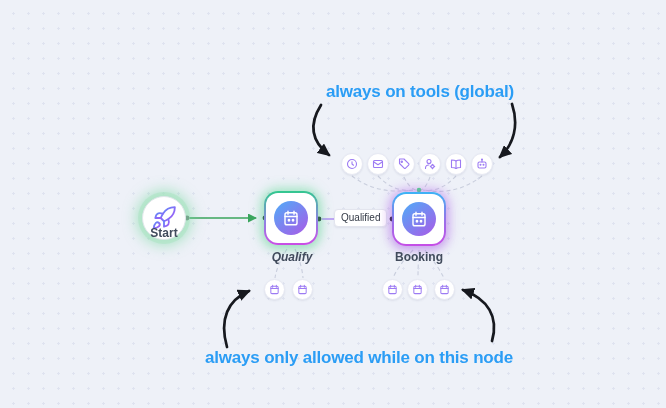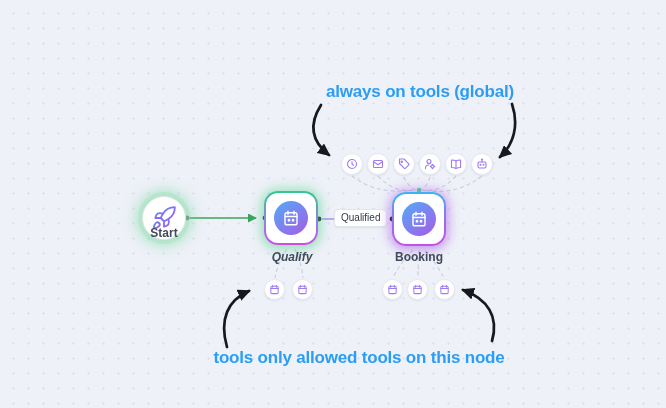--- a/index.html
+++ b/index.html
@@ -118,21 +118,21 @@
 
     <g stroke="#17191f" stroke-width="2.7" fill="none" stroke-linecap="round">
       <path d="M321 105 C 309 124 311 141 329 155" marker-end="url(#mk-sketch)"></path>
       <path d="M512 104 C 519 125 514 144 500 157" marker-end="url(#mk-sketch)"></path>
       <path d="M227 347 C 219 319 228 300 249 291" marker-end="url(#mk-sketch)"></path>
       <path d="M492 341 C 499 317 488 299 463 290" marker-end="url(#mk-sketch)"></path>
     </g>
   </svg>
 
   <div class="annotation top-note">always on tools (global)</div>
-  <div class="annotation bottom-note">tools only allowed tools on this node</div>
+  <div class="annotation bottom-note">always only allowed while on this node</div>
 
   <div class="tool-circle" style="left:341px;top:153px;">
     <svg viewBox="0 0 24 24" fill="none" stroke="currentColor" stroke-width="2.2" stroke-linecap="round" stroke-linejoin="round">
         <circle cx="12" cy="12" r="9"></circle>
         <path d="M12 7.5v4.5l3 2.5"></path>
       </svg>
   </div>
   <div class="tool-circle" style="left:367px;top:153px;">
     <svg viewBox="0 0 24 24" fill="none" stroke="currentColor" stroke-width="2.2" stroke-linecap="round" stroke-linejoin="round">
         <rect x="3" y="5" width="18" height="14" rx="2"></rect>

